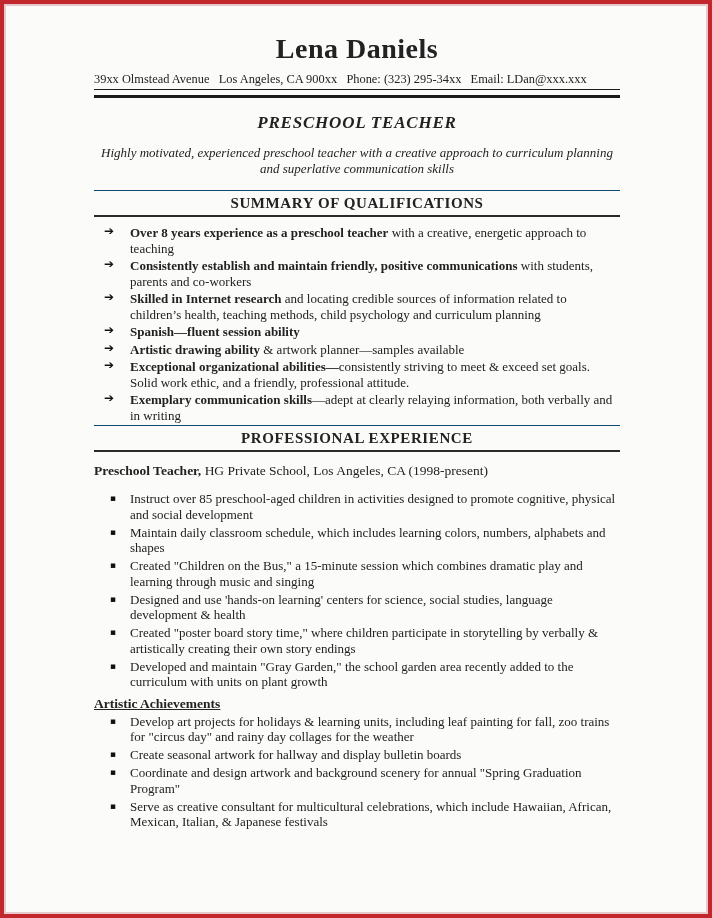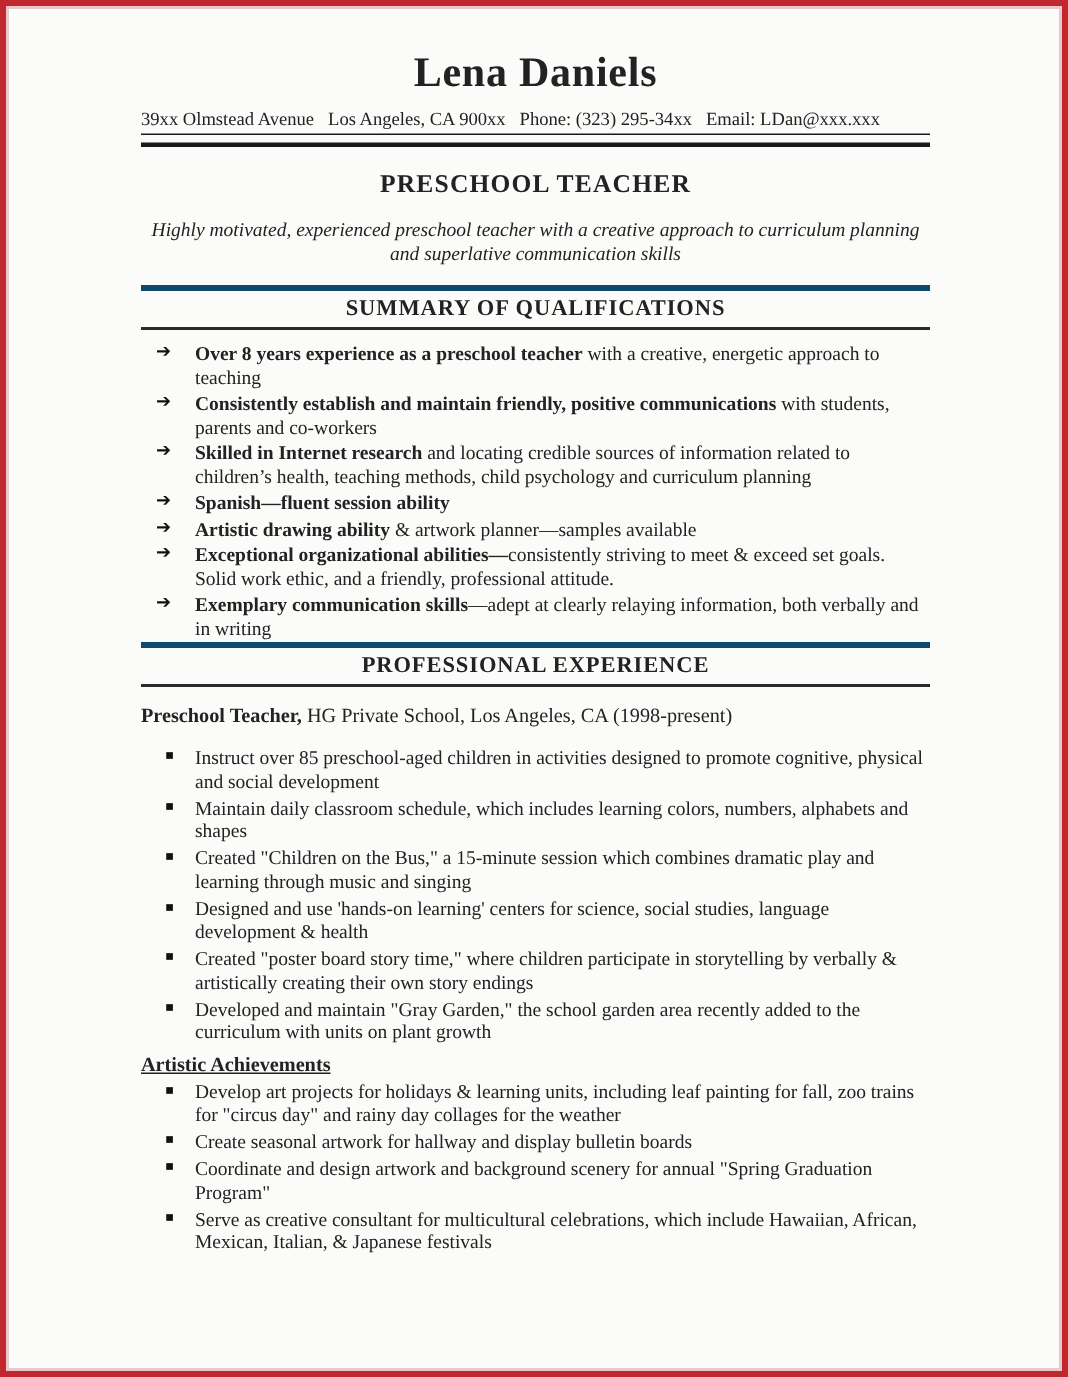--- a/index.html
+++ b/index.html
@@ -43,33 +43,34 @@
   .thick-rule {
     margin-top: 5px;
     border-top: 3px solid #1a1a1a;
   }
   .job-title {
     margin-top: 15px;
     text-align: center;
     font-size: 17px;
     font-weight: bold;
     letter-spacing: 0.8px;
+    font-style: italic;
   }
   .tagline {
     margin-top: 12px;
     text-align: center;
     font-size: 13px;
     font-weight: normal;
     font-style: italic;
     line-height: 16px;
   }
 
   
   .section-head {
-    border-top: 4px solid #0c4a6e;
+    border-top: 1px solid #0c4a6e;
     border-bottom: 2px solid #2a2a2a;
     padding: 3px 0;
     text-align: center;
     font-size: 15px;
     font-weight: bold;
     letter-spacing: 0.6px;
     line-height: 18px;
   }
   .sh-qual { margin-top: 13px; }
   .sh-exp  { margin-top: 0; }

